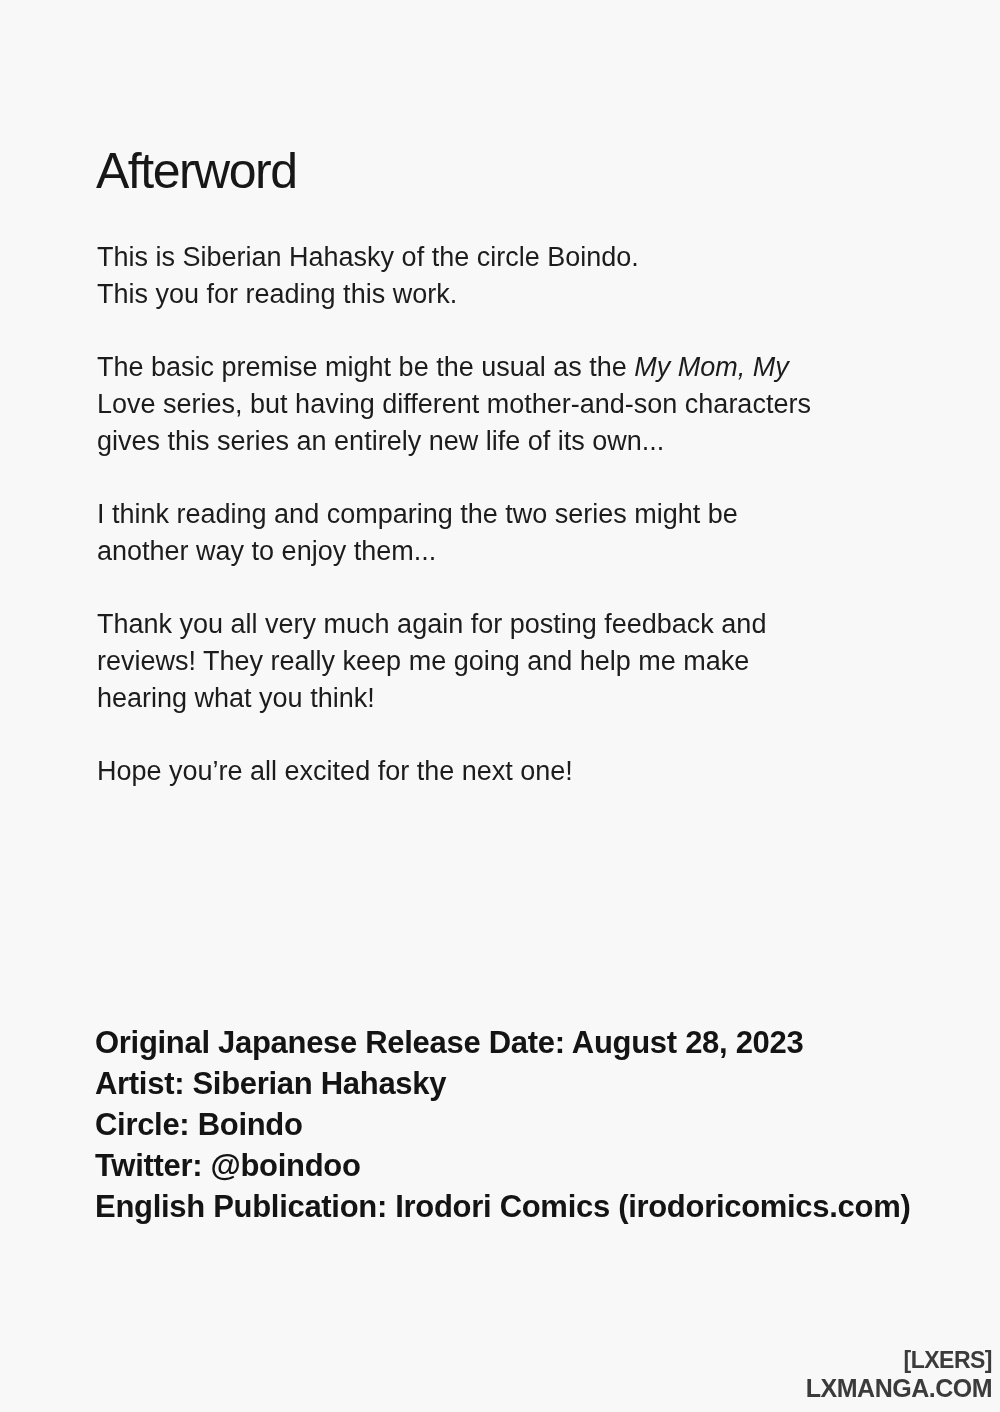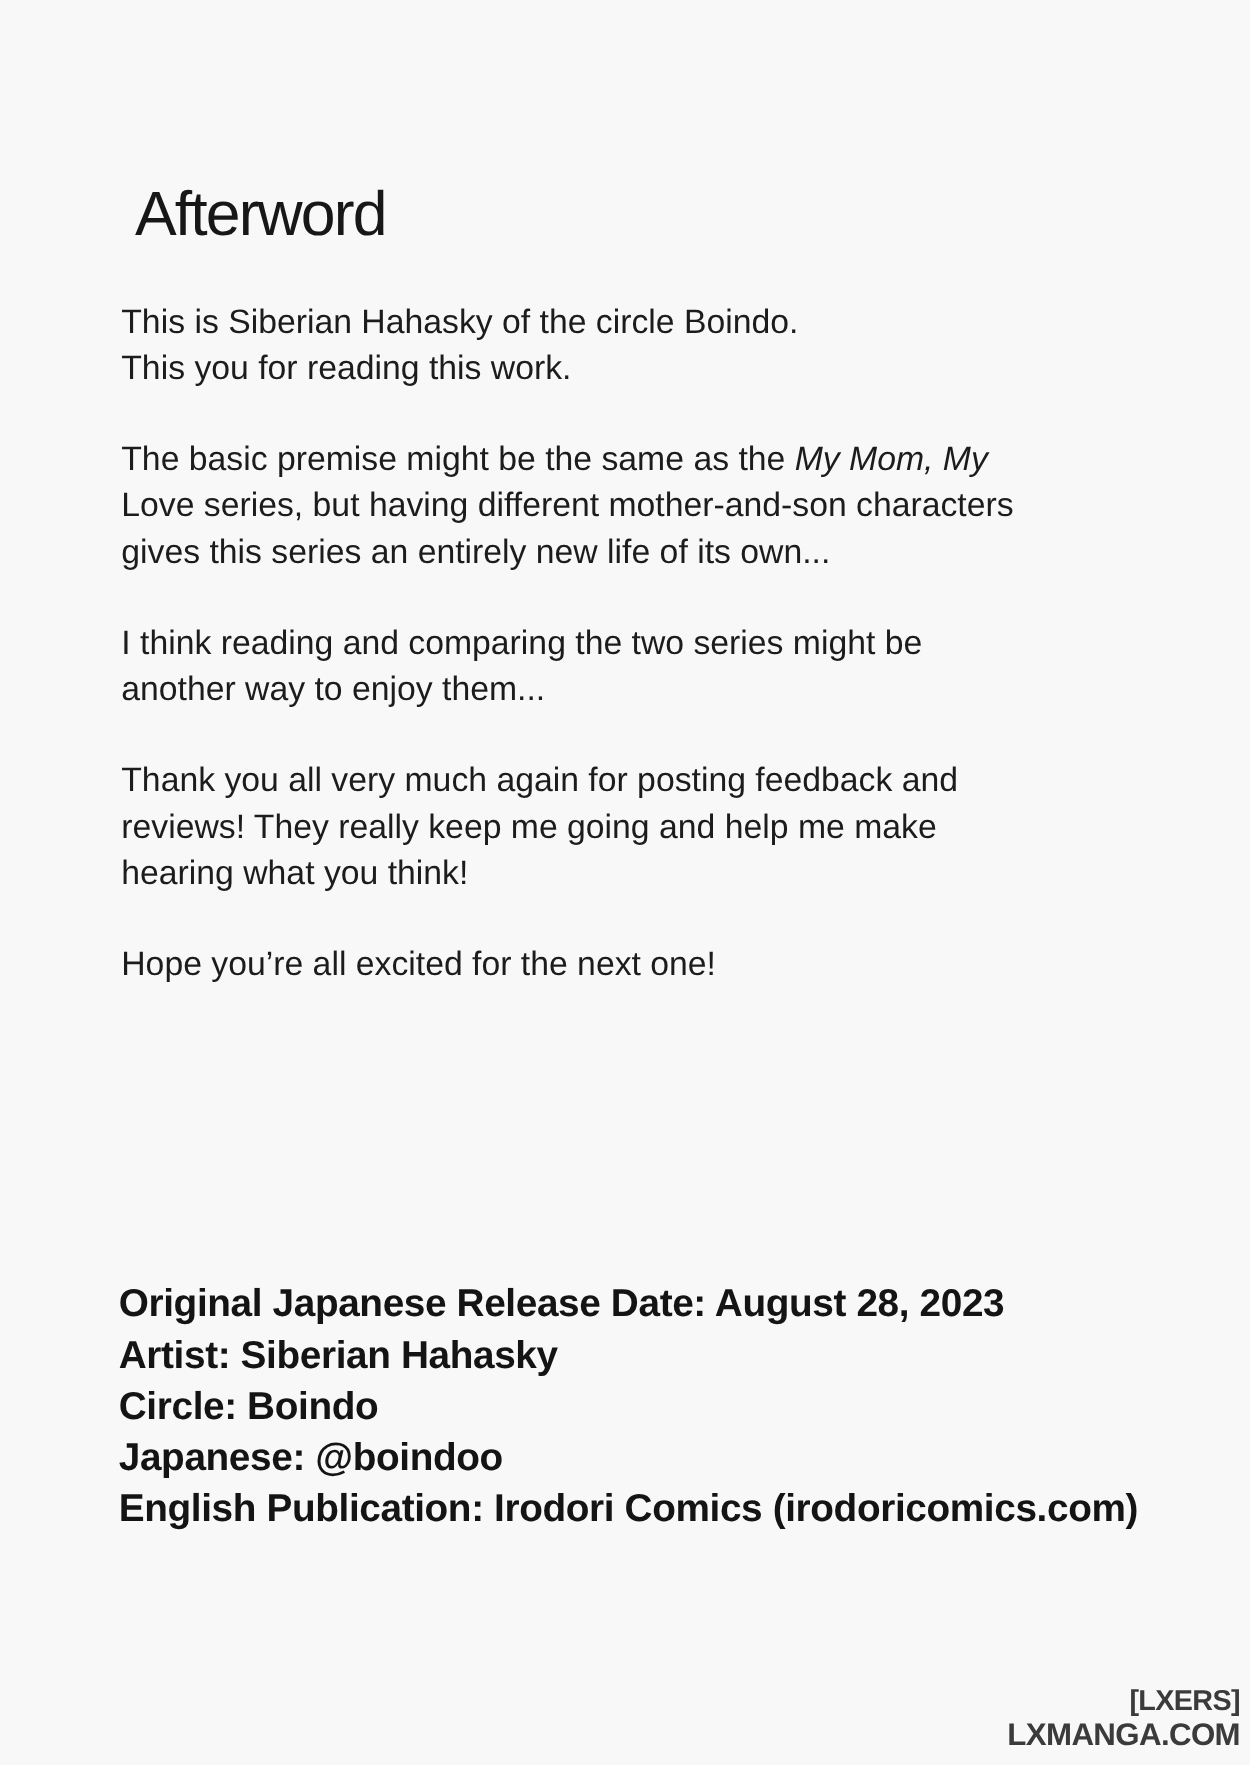--- a/index.html
+++ b/index.html
@@ -7,21 +7,21 @@
     position: relative;
     width: 1000px;
     height: 1412px;
     background: #f8f8f8;
     color: #1a1a1a;
     font-family: "Liberation Sans", sans-serif;
     overflow: hidden;
   }
   .title {
     position: absolute;
-    left: 108px;
+    left: 96px;
     top: 142px;
     margin: 0;
     font-size: 50px;
     font-weight: 400;
     letter-spacing: -1.5px;
     color: #171717;
   }
   .body-text {
     position: absolute;
     left: 97px;
@@ -67,21 +67,21 @@
   <h1 class="title">Afterword</h1>
 
   <div class="body-text">
 
     <p>
       <span class="line">This is Siberian Hahasky of the circle Boindo.</span>
       <span class="line">This you for reading this work.</span>
     </p>
 
     <p>
-      <span class="line"><span>The basic premise might be the same as the </span><em class="series">My Mom, My</em></span>
+      <span class="line"><span>The basic premise might be the usual as the </span><em class="series">My Mom, My</em></span>
       <span class="line">Love series, but having different mother-and-son characters</span>
       <span class="line">gives this series an entirely new life of its own...</span>
     </p>
 
     <p>
       <span class="line">I think reading and comparing the two series might be</span>
       <span class="line">another way to enjoy them...</span>
     </p>
 
     <p>
@@ -93,21 +93,21 @@
     <p>
       <span class="line">Hope you’re all excited for the next one!</span>
     </p>
 
   </div>
 
   <div class="credits">
     <div class="line">Original Japanese Release Date: August 28, 2023</div>
     <div class="line">Artist: Siberian Hahasky</div>
     <div class="line">Circle: Boindo</div>
-    <div class="line">Japanese: @boindoo</div>
+    <div class="line">Twitter: @boindoo</div>
     <div class="line">English Publication: Irodori Comics (irodoricomics.com)</div>
   </div>
 
   <div class="watermark">
     <div class="wm1">[LXERS]</div>
     <div class="wm2">LXMANGA.COM</div>
   </div>
 
 </div>
 

